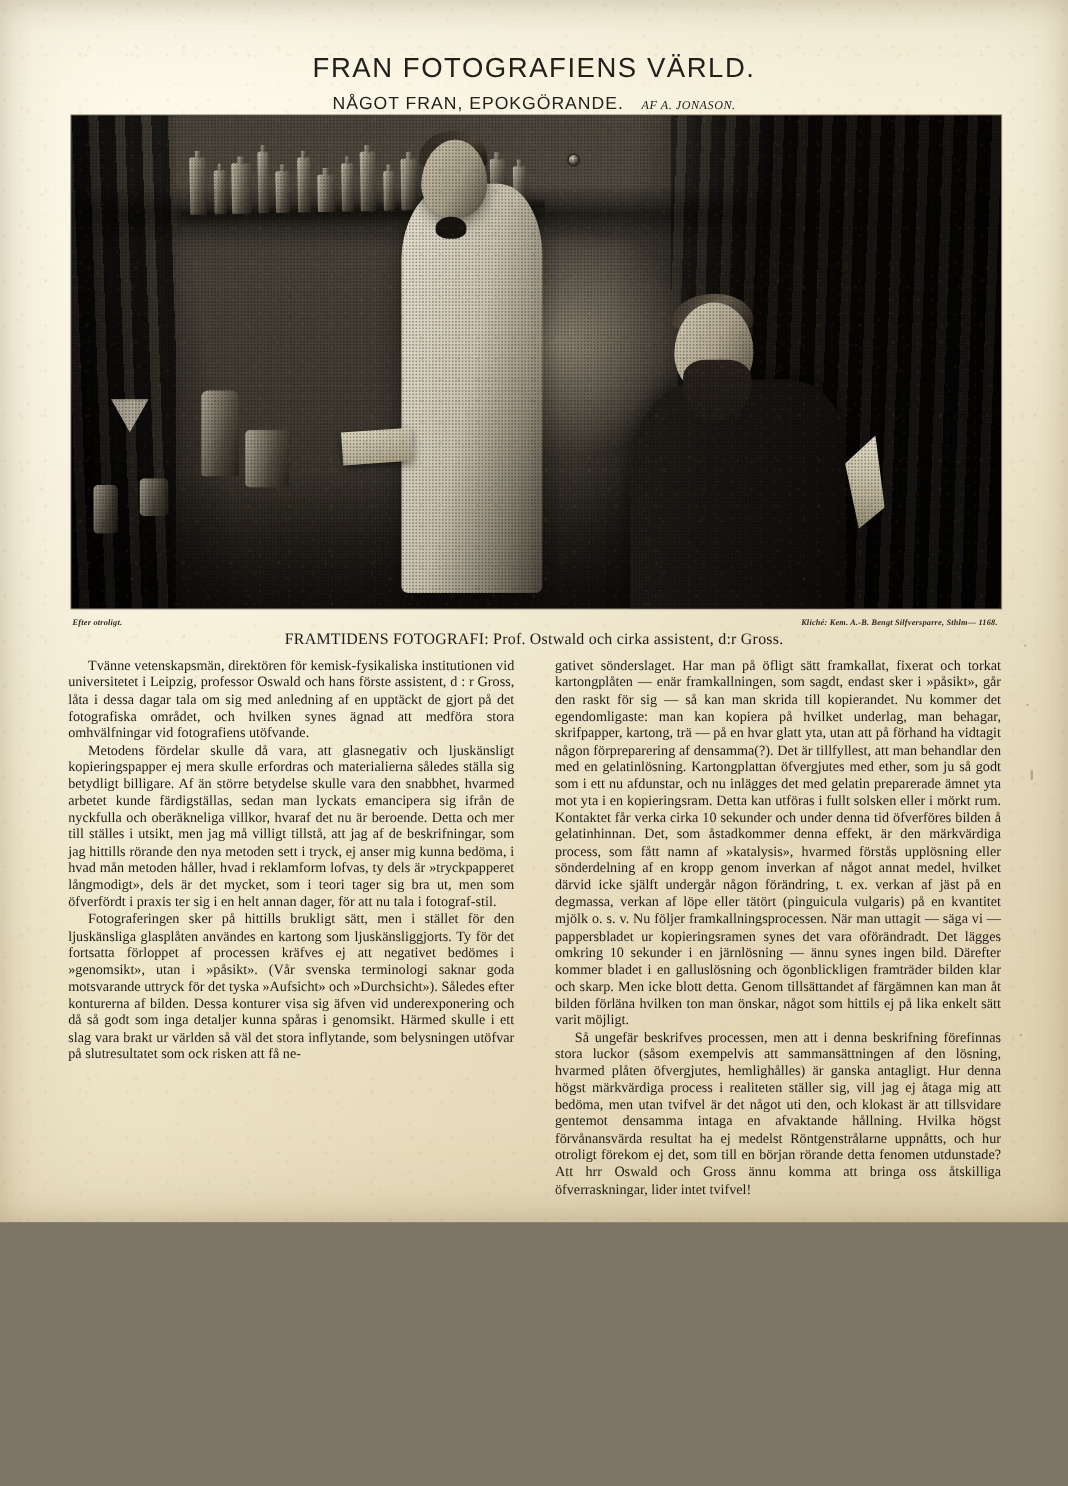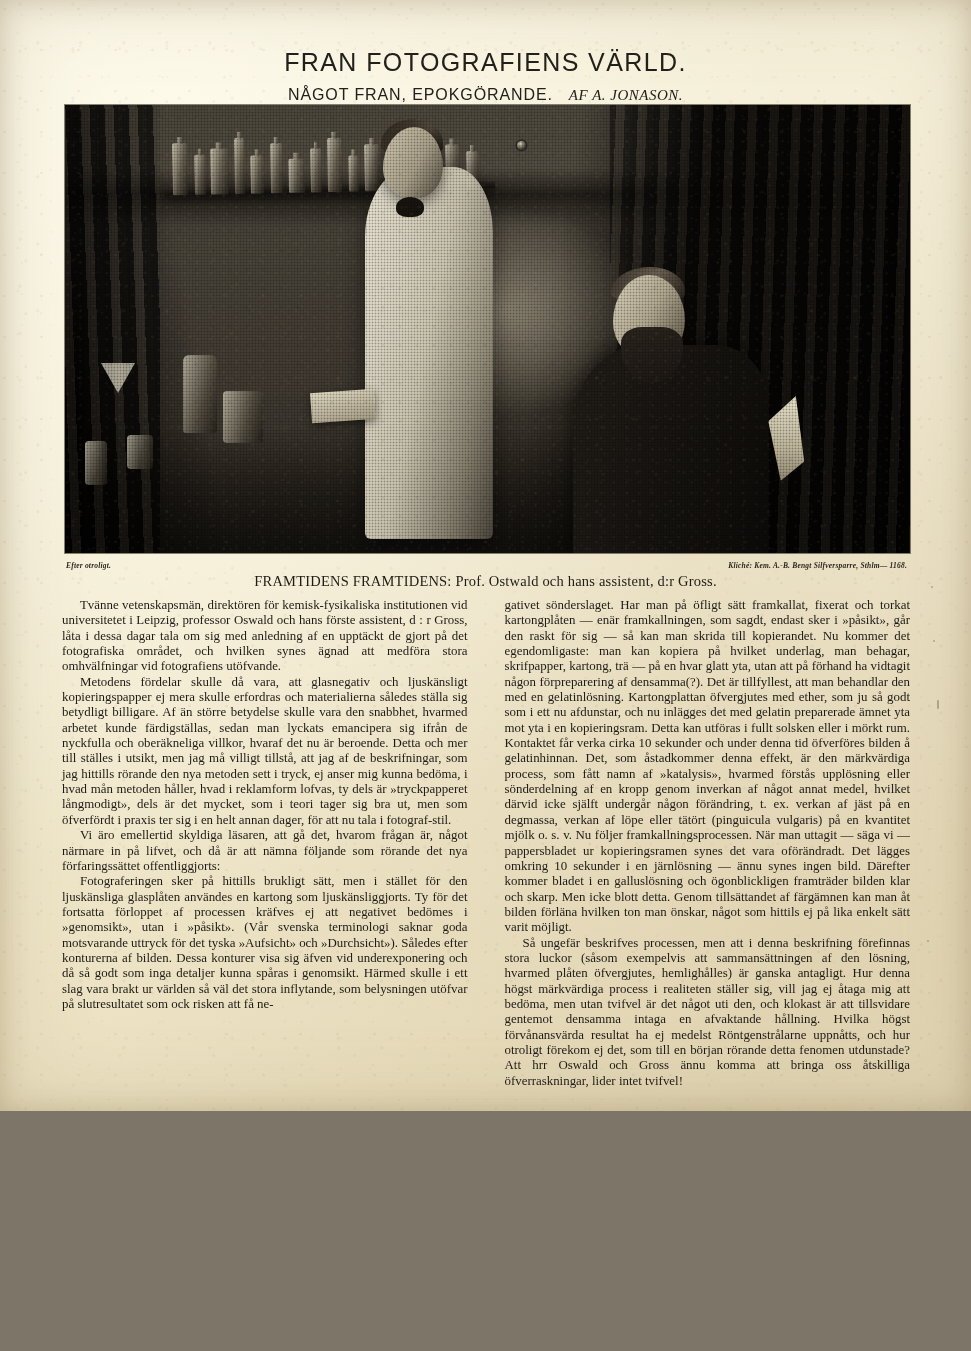--- a/index.html
+++ b/index.html
@@ -69,21 +69,21 @@
     white-space: nowrap;
   }
   .subtitle {
     font-family: "Liberation Sans", sans-serif;
     font-size: 16px;
     letter-spacing: .9px;
   }
   .byline {
     font-family: "Liberation Serif", serif;
     font-style: italic;
-    font-size: 15px;
+    font-size: 11px;
     letter-spacing: .5px;
     margin-left: 16px;
     text-align: right;
   }
 
   
   #photo-frame {
     position: absolute;
     left: 65px;
     top: 105px;
@@ -404,27 +404,26 @@
     <div class="head-prof"></div>
     <div class="beard-prof"></div>
     <div class="paper-held"></div>
 
     <div id="halftone"></div>
     <div id="photo-noise"></div>
   </div>
 
   <div id="credit-left">Efter otroligt.</div>
   <div id="credit-right">Kliché: Kem. A.-B. Bengt Silfversparre, Sthlm— 1168.</div>
-  <div id="caption">FRAMTIDENS FRAMTIDENS: Prof. Ostwald och hans assistent, d:r Gross.</div>
+  <div id="caption">FRAMTIDENS FOTOGRAFI: Prof. Ostwald och cirka assistent, d:r Gross.</div>
 
   <div id="columns">
     <div class="col">
       <p>Tvänne vetenskapsmän, direktören för kemisk-fysikaliska institutionen vid universitetet i Leipzig, professor Oswald och hans förste assistent, d : r Gross, låta i dessa dagar tala om sig med anledning af en upptäckt de gjort på det fotografiska området, och hvilken synes ägnad att medföra stora omhvälfningar vid fotografiens utöfvande.</p>
       <p>Metodens fördelar skulle då vara, att glasnegativ och ljuskänsligt kopieringspapper ej mera skulle erfordras och materialierna således ställa sig betydligt billigare. Af än större betydelse skulle vara den snabbhet, hvarmed arbetet kunde färdigställas, sedan man lyckats emancipera sig ifrån de nyckfulla och oberäkneliga villkor, hvaraf det nu är beroende. Detta och mer till ställes i utsikt, men jag må villigt tillstå, att jag af de beskrifningar, som jag hittills rörande den nya metoden sett i tryck, ej anser mig kunna bedöma, i hvad mån metoden håller, hvad i reklamform lofvas, ty dels är »tryckpapperet långmodigt», dels är det mycket, som i teori tager sig bra ut, men som öfverfördt i praxis ter sig i en helt annan dager, för att nu tala i fotograf-stil.</p>
-      <p>Vi äro emellertid skyldiga läsaren, att gå det, hvarom frågan är, något närmare in på lifvet, och då är att nämna följande som rörande det nya förfaringssättet offentliggjorts:</p>
       <p>Fotograferingen sker på hittills brukligt sätt, men i stället för den ljuskänsliga glasplåten användes en kartong som ljuskänsliggjorts. Ty för det fortsatta förloppet af processen kräfves ej att negativet bedömes i »genomsikt», utan i »påsikt». (Vår svenska terminologi saknar goda motsvarande uttryck för det tyska »Aufsicht» och »Durchsicht»). Således efter konturerna af bilden. Dessa konturer visa sig äfven vid underexponering och då så godt som inga detaljer kunna spåras i genomsikt. Härmed skulle i ett slag vara brakt ur världen så väl det stora inflytande, som belysningen utöfvar på slutresultatet som ock risken att få ne-</p>
     </div>
     <div class="col">
       <p class="noindent">gativet sönderslaget. Har man på öfligt sätt framkallat, fixerat och torkat kartongplåten — enär framkallningen, som sagdt, endast sker i »påsikt», går den raskt för sig — så kan man skrida till kopierandet. Nu kommer det egendomligaste: man kan kopiera på hvilket underlag, man behagar, skrifpapper, kartong, trä — på en hvar glatt yta, utan att på förhand ha vidtagit någon förpreparering af densamma(?). Det är tillfyllest, att man behandlar den med en gelatinlösning. Kartongplattan öfvergjutes med ether, som ju så godt som i ett nu afdunstar, och nu inlägges det med gelatin preparerade ämnet yta mot yta i en kopieringsram. Detta kan utföras i fullt solsken eller i mörkt rum. Kontaktet får verka cirka 10 sekunder och under denna tid öfverföres bilden å gelatinhinnan. Det, som åstadkommer denna effekt, är den märkvärdiga process, som fått namn af »katalysis», hvarmed förstås upplösning eller sönderdelning af en kropp genom inverkan af något annat medel, hvilket därvid icke själft undergår någon förändring, t. ex. verkan af jäst på en degmassa, verkan af löpe eller tätört (pinguicula vulgaris) på en kvantitet mjölk o. s. v. Nu följer framkallningsprocessen. När man uttagit — säga vi — pappersbladet ur kopieringsramen synes det vara oförändradt. Det lägges omkring 10 sekunder i en järnlösning — ännu synes ingen bild. Därefter kommer bladet i en galluslösning och ögonblickligen framträder bilden klar och skarp. Men icke blott detta. Genom tillsättandet af färgämnen kan man åt bilden förläna hvilken ton man önskar, något som hittils ej på lika enkelt sätt varit möjligt.</p>
       <p>Så ungefär beskrifves processen, men att i denna beskrifning förefinnas stora luckor (såsom exempelvis att sammansättningen af den lösning, hvarmed plåten öfvergjutes, hemlighålles) är ganska antagligt. Hur denna högst märkvärdiga process i realiteten ställer sig, vill jag ej åtaga mig att bedöma, men utan tvifvel är det något uti den, och klokast är att tillsvidare gentemot densamma intaga en afvaktande hållning. Hvilka högst förvånansvärda resultat ha ej medelst Röntgenstrålarne uppnåtts, och hur otroligt förekom ej det, som till en början rörande detta fenomen utdunstade? Att hrr Oswald och Gross ännu komma att bringa oss åtskilliga öfverraskningar, lider intet tvifvel!</p>
     </div>
   </div>
 
   <div class="margin-mark" style="right:36px; top:640px; width:2px; height:2px;"></div>
   <div class="margin-mark" style="right:32px; top:700px; width:2px; height:9px; border-radius:1px;"></div>

